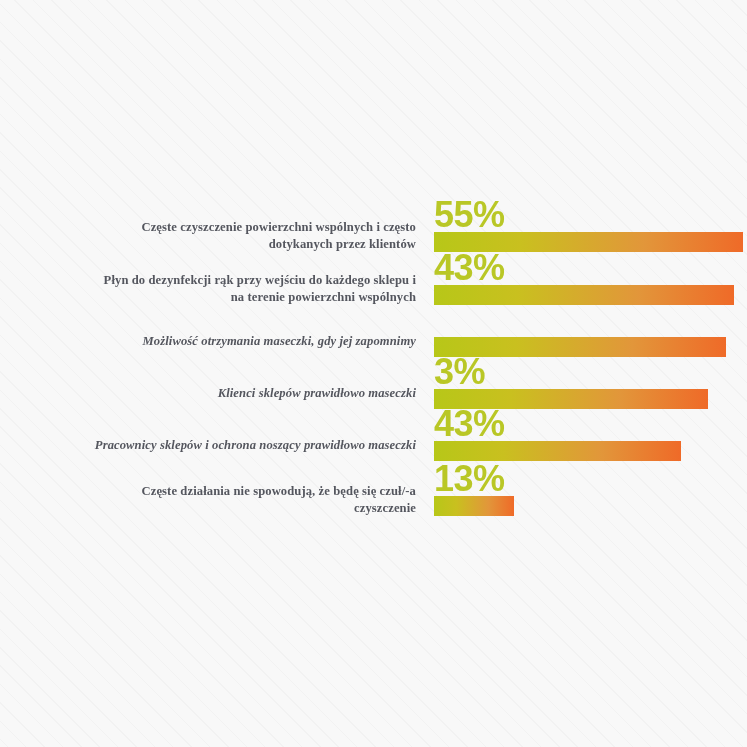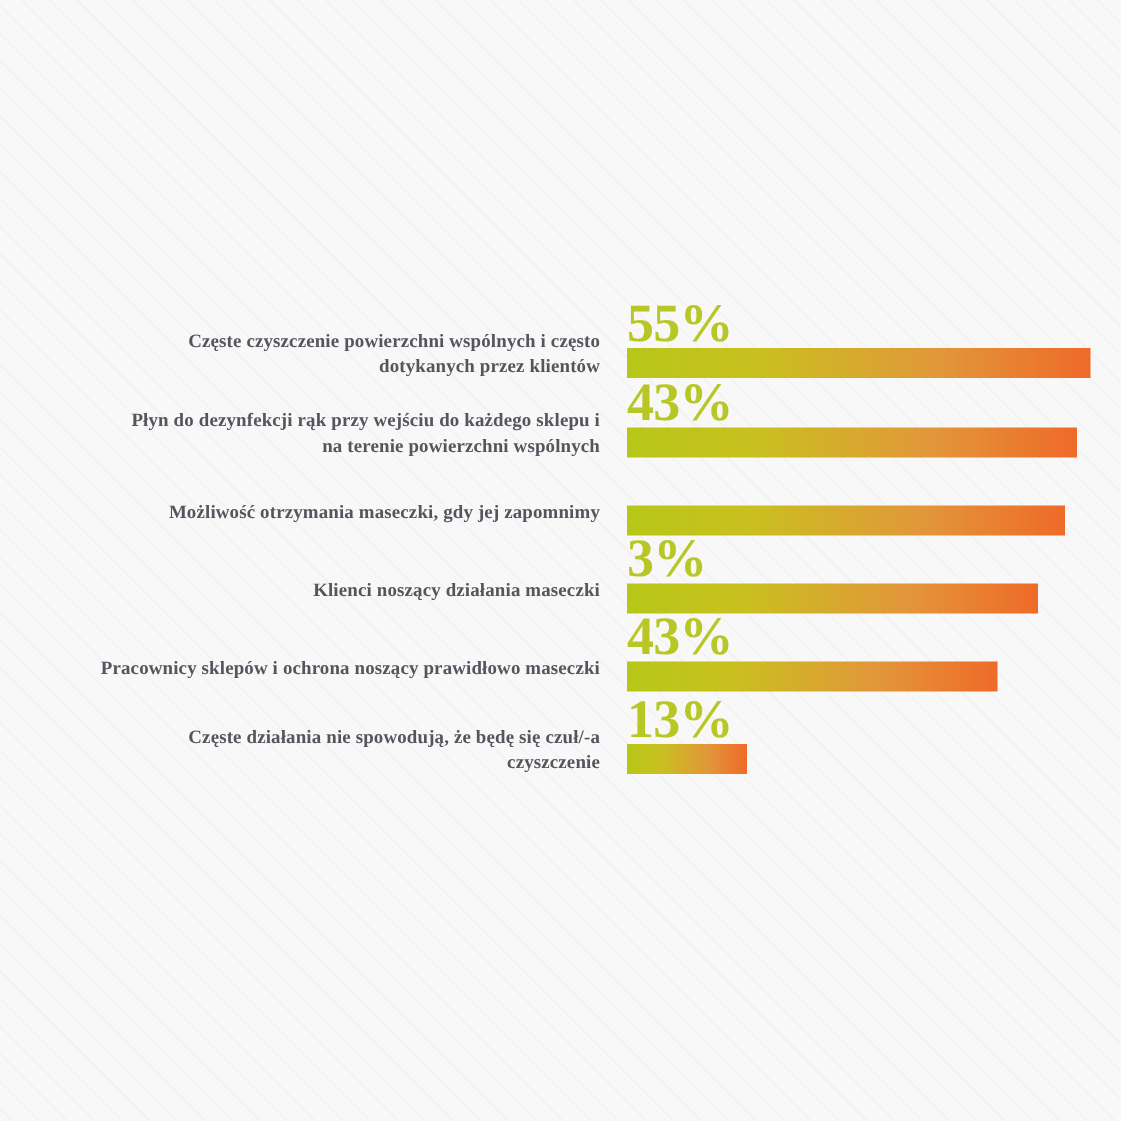--- a/index.html
+++ b/index.html
@@ -26,21 +26,21 @@
         #f8f8f8 5px,
         #f2f2f2 5px,
         #f2f2f2 6px,
         #f8f8f8 6px,
         #f8f8f8 13px
     );
   }
 
   #bar-chart {
     position: absolute;
-    left: 0;
+    left: 16px;
     top: 0;
     width: 605px;
     height: 747px;
   }
 
   .chart-row {
     position: absolute;
     left: 0;
     width: 747px;
     height: 52px;
@@ -55,20 +55,21 @@
     font-family: "Liberation Serif", serif;
     font-weight: bold;
     font-size: 12.6px;
     line-height: 16.5px;
     letter-spacing: 0.1px;
   }
 
   
   .row-label.lines-1 {
     top: 28px;
+    font-style: italic;
   }
   
   .row-label.lines-2 {
     top: 19px;
   }
 
   .bar-track {
     position: absolute;
     left: 418px;
     top: 32px;
@@ -82,21 +83,21 @@
     top: 0;
     height: 20px;
     background-image: linear-gradient(to right, #b7c718 0%, #c9c01f 28%, #e2963a 68%, #ef6a28 100%);
   }
 
   .bar-value {
     position: absolute;
     left: 418px;
     top: -4px;
     color: #b9c726;
-    font-family: Liberation Serif, serif;
+    font-family: Liberation Sans, sans-serif;
     font-weight: bold;
     font-size: 36px;
     line-height: 38px;
     letter-spacing: -0.5px;
     white-space: nowrap;
   }
 </style>
 </head>
 <body>
 
@@ -129,21 +130,21 @@
       <div class="row-label lines-1">
         <span>Możliwość otrzymania maseczki, gdy jej zapomnimy</span>
       </div>
       <div class="bar-track">
         <div class="bar-fill" style="width:292px;"></div>
       </div>
     </div>
 
     <div class="chart-row" style="top:357px;">
       <div class="row-label lines-1">
-        <span>Klienci noszący działania maseczki</span>
+        <span>Klienci sklepów prawidłowo maseczki</span>
       </div>
       <div class="bar-track">
         <div class="bar-fill" style="width:274px;"></div>
       </div>
       <div class="bar-value">3%</div>
     </div>
 
     <div class="chart-row" style="top:409px;">
       <div class="row-label lines-1">
         <span>Pracownicy sklepów i ochrona noszący prawidłowo maseczki</span>

